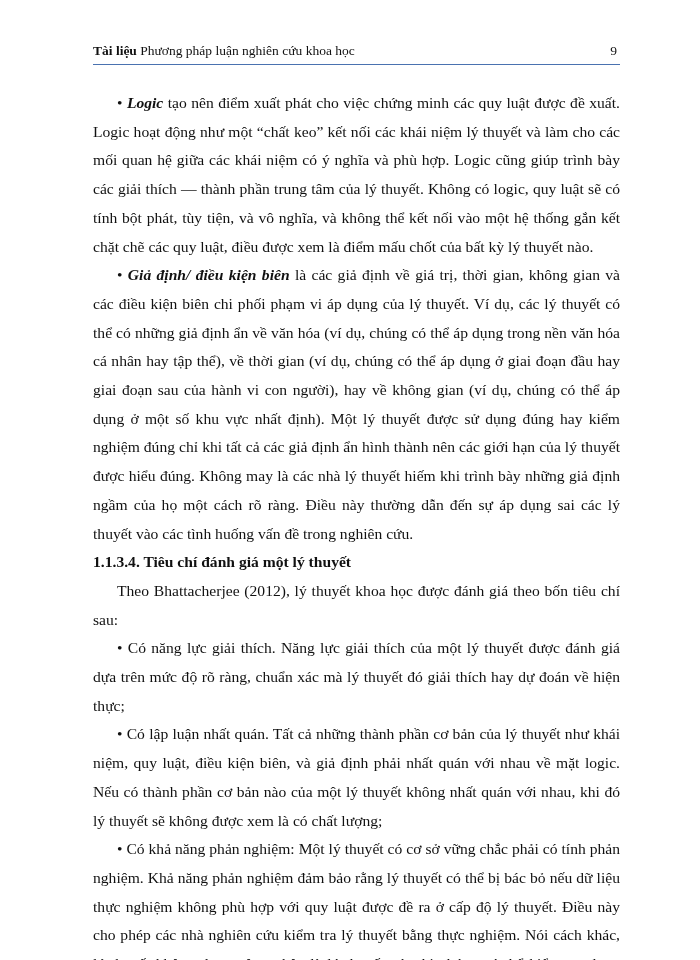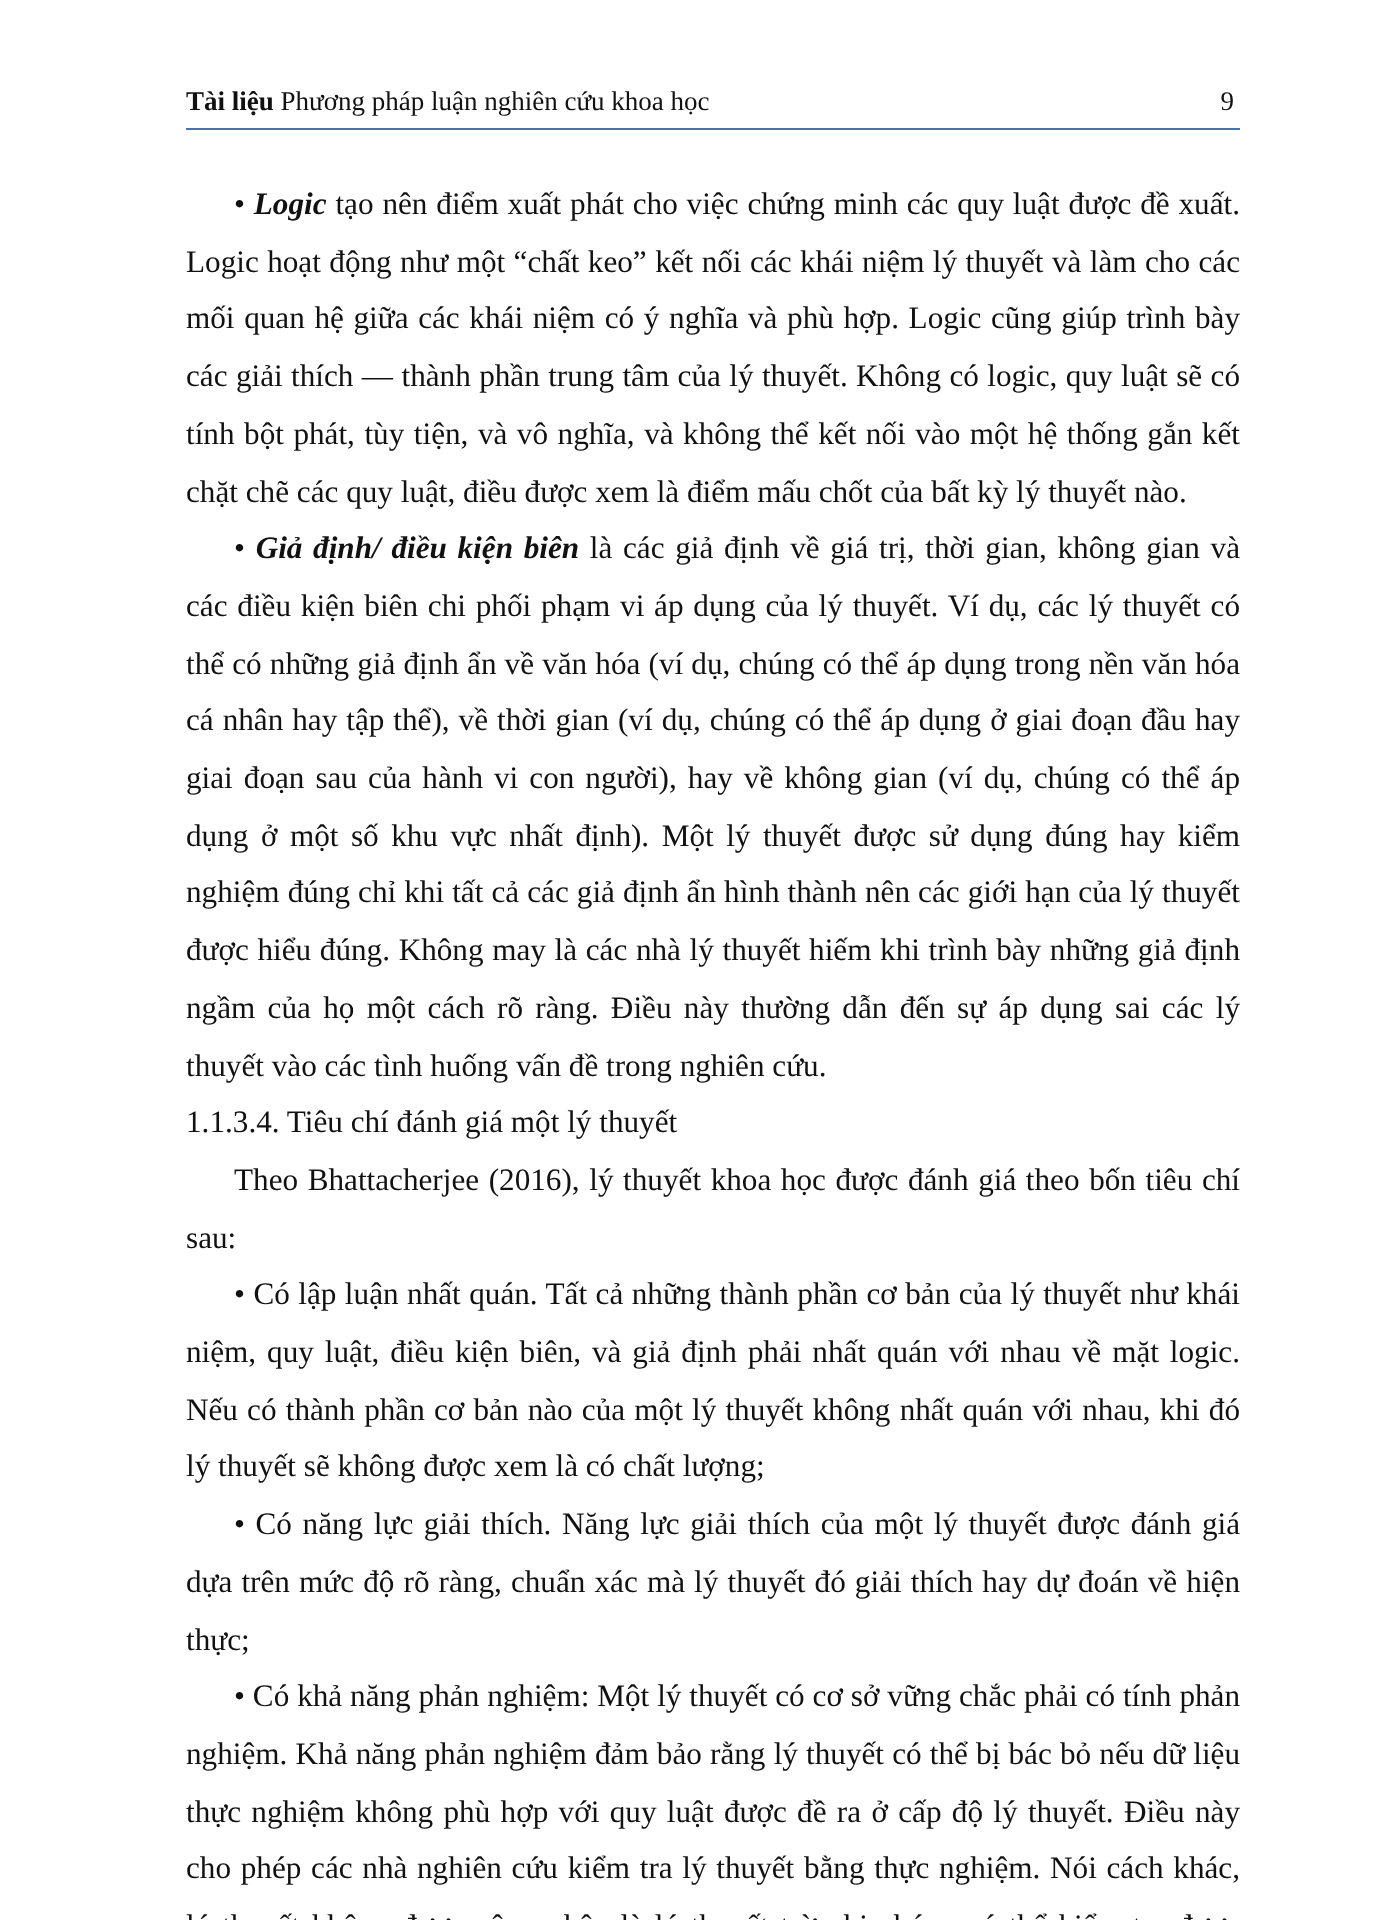--- a/index.html
+++ b/index.html
@@ -9,33 +9,33 @@
             font-size: 13.5px; line-height: 20px; }
   .header .title b { font-weight: bold; text-align: center; }
   .header .page-num { position: absolute; right: 3px; top: 0; }
   .header-rule { position: absolute; left: 93px; top: 64px; width: 527px; height: 0;
                  border-top: 1.5px solid #4a72b0; }
   .content { position: absolute; left: 93px; top: 89px; width: 527px;
              font-size: 15.6px; line-height: 28.7px; text-align: justify; }
   .content p { margin: 0; }
   .content .indent { text-indent: 24px; }
   .content .bullet-indent { text-indent: 24px; }
-  .content h3 { margin: 0; font-size: 15.6px; font-weight: normal; line-height: 28.7px; }
+  .content h3 { margin: 0; font-size: 15.6px; font-weight: bold; line-height: 28.7px; }
   .term { font-weight: bold; font-style: italic; font-family: Liberation Serif, serif; }
 </style>
 </head>
 <body>
 
 <div class="header">
   <span class="title"><b>Tài liệu</b><span> Phương pháp luận nghiên cứu khoa học</span></span>
   <span class="page-num">9</span>
 </div>
 <div class="header-rule"></div>
 
 <div class="content">
   <p class="bullet-indent"><span>• </span><span class="term">Logic</span><span> tạo nên điểm xuất phát cho việc chứng minh các quy luật được đề xuất. Logic hoạt động như một “chất keo” kết nối các khái niệm lý thuyết và làm cho các mối quan hệ giữa các khái niệm có ý nghĩa và phù hợp. Logic cũng giúp trình bày các giải thích — thành phần trung tâm của lý thuyết. Không có logic, quy luật sẽ có tính bột phát, tùy tiện, và vô nghĩa, và không thể kết nối vào một hệ thống gắn kết chặt chẽ các quy luật, điều được xem là điểm mấu chốt của bất kỳ lý thuyết nào.</span></p>
   <p class="bullet-indent"><span>•  </span><span class="term">Giả định/ điều kiện biên</span><span> là các giả định về giá trị, thời gian, không gian và các điều kiện biên chi phối phạm vi áp dụng của lý thuyết. Ví dụ, các lý thuyết có thể có những giả định ẩn về văn hóa (ví dụ, chúng có thể áp dụng trong nền văn hóa cá nhân hay tập thể), về thời gian (ví dụ, chúng có thể áp dụng ở giai đoạn đầu hay giai đoạn sau của hành vi con người), hay về không gian (ví dụ, chúng có thể áp dụng ở một số khu vực nhất định). Một lý thuyết được sử dụng đúng hay kiểm nghiệm đúng chỉ khi tất cả các giả định ẩn hình thành nên các giới hạn của lý thuyết được hiểu đúng. Không may là các nhà lý thuyết hiếm khi trình bày những giả định ngầm của họ một cách rõ ràng. Điều này thường dẫn đến sự áp dụng sai các lý thuyết vào các tình huống vấn đề trong nghiên cứu.</span></p>
   <h3>1.1.3.4. Tiêu chí đánh giá một lý thuyết</h3>
-  <p class="indent">Theo Bhattacherjee (2016), lý thuyết khoa học được đánh giá theo bốn tiêu chí sau:</p>
+  <p class="indent">Theo Bhattacherjee (2012), lý thuyết khoa học được đánh giá theo bốn tiêu chí sau:</p>
+  <p class="bullet-indent">• Có năng lực giải thích. Năng lực giải thích của một lý thuyết được đánh giá dựa trên mức độ rõ ràng, chuẩn xác mà lý thuyết đó giải thích hay dự đoán về hiện thực;</p>
   <p class="bullet-indent">• Có lập luận nhất quán. Tất cả những thành phần cơ bản của lý thuyết như khái niệm, quy luật, điều kiện biên, và giả định phải nhất quán với nhau về mặt logic. Nếu có thành phần cơ bản nào của một lý thuyết không nhất quán với nhau, khi đó lý thuyết sẽ không được xem là có chất lượng;</p>
-  <p class="bullet-indent">• Có năng lực giải thích. Năng lực giải thích của một lý thuyết được đánh giá dựa trên mức độ rõ ràng, chuẩn xác mà lý thuyết đó giải thích hay dự đoán về hiện thực;</p>
   <p class="bullet-indent">• Có khả năng phản nghiệm: Một lý thuyết có cơ sở vững chắc phải có tính phản nghiệm. Khả năng phản nghiệm đảm bảo rằng lý thuyết có thể bị bác bỏ nếu dữ liệu thực nghiệm không phù hợp với quy luật được đề ra ở cấp độ lý thuyết. Điều này cho phép các nhà nghiên cứu kiểm tra lý thuyết bằng thực nghiệm. Nói cách khác, lý thuyết không được công nhận là lý thuyết trừ phi chúng có thể kiểm tra được bằng thực nghiệm. Khả năng phản nghiệm đòi hỏi phải có sự hiện diện của các giải thích đối lập nhau để đảm bảo rằng các khái niệm có thể được</p>
 </div>
 
 </body></html>

